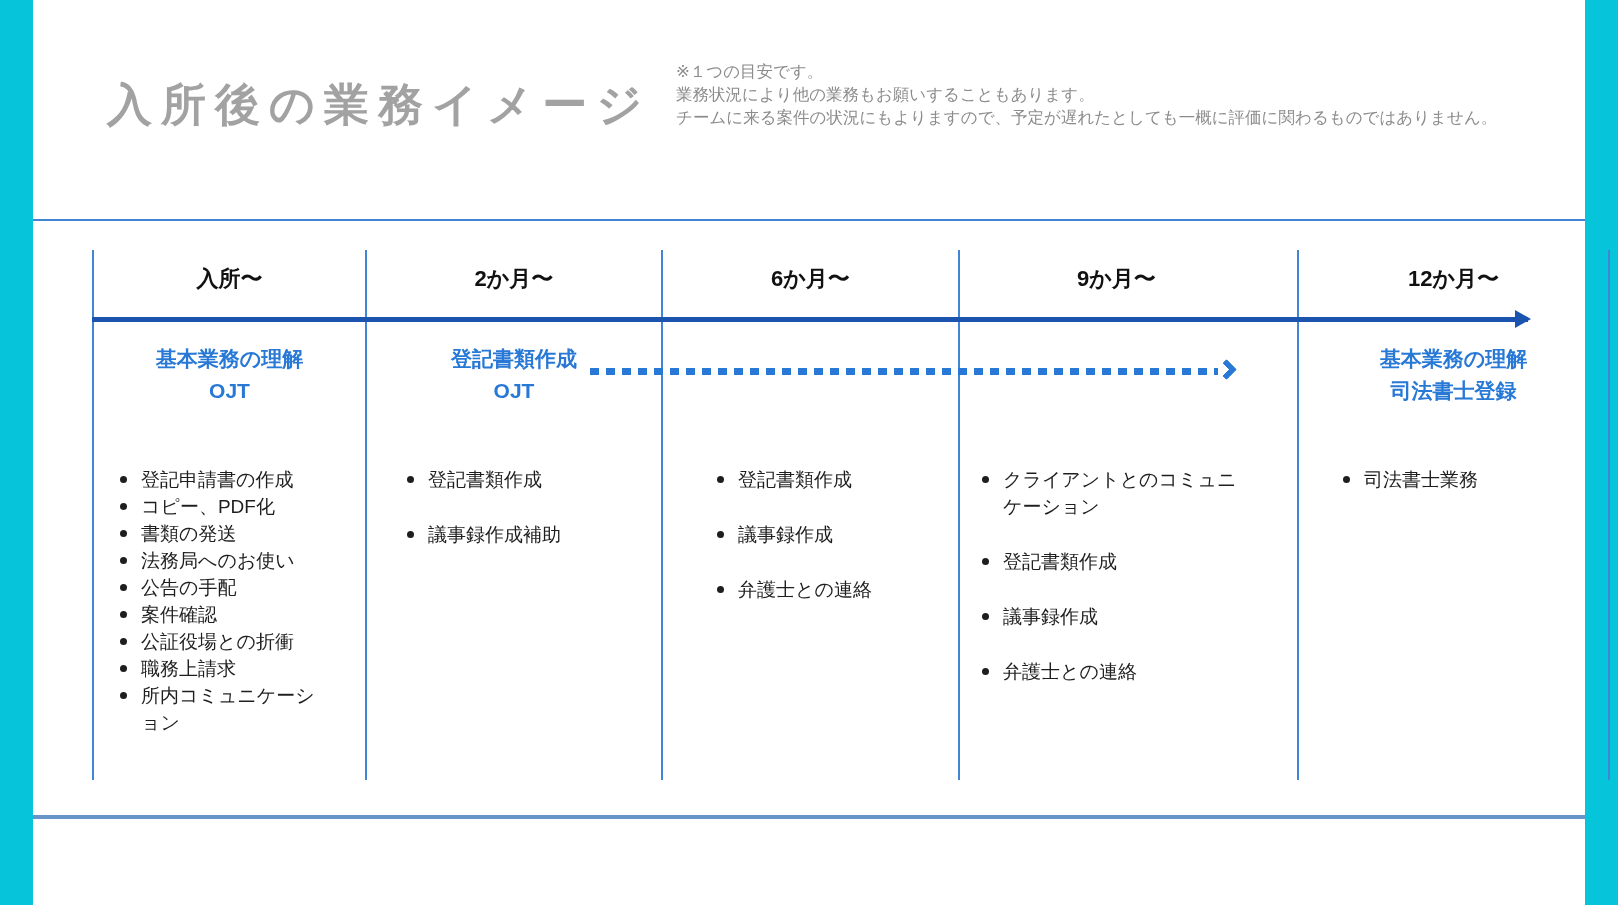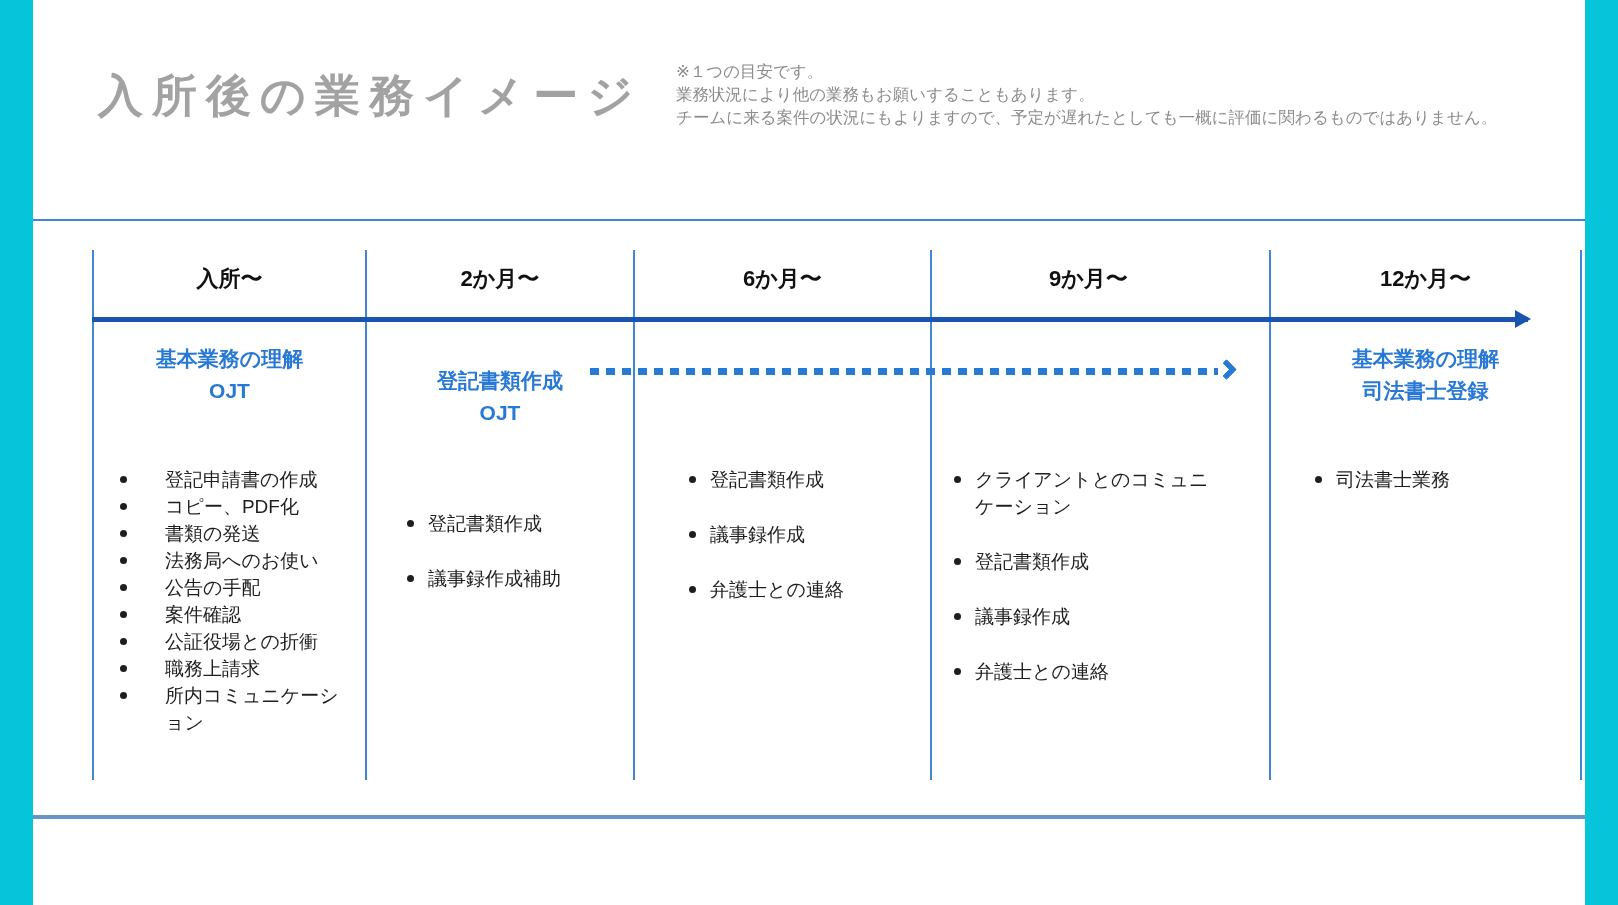--- a/index.html
+++ b/index.html
@@ -15,21 +15,21 @@
   }
   
   .band { position: absolute; top: 0; width: 33px; height: 905px; background: #06c4d9; }
   .band-left { left: 0; }
   .band-right { right: 0; }
 
   
   .title {
     position: absolute;
     left: 90px; top: 58px;
-    margin: 8px;
+    margin: 17px;
     font-size: 45px;
     font-weight: 800;
     letter-spacing: 9px;
     color: #a2a2a2;
     white-space: nowrap;
   }
   .notes {
     position: absolute;
     left: 676px; top: 60px;
     font-size: 16.5px;
@@ -58,21 +58,21 @@
     display: flex;
   }
   .tl-col {
     border-left: 2px solid #4285d4;
     display: flex;
     flex-direction: column;
     flex: none;
   }
   .tl-col.last { border-right: 2px solid #4285d4; }
   .c0 { width: 273px; }
-  .c1 { width: 268px; gap: 22px; }
+  .c1 { width: 296px; }
   .c2 { width: 297px; }
   .c3 { width: 315px; }
   .c4 { width: 313px; margin-left: 24px; }
 
   .period {
     height: 67px;
     display: flex;
     align-items: center;
     justify-content: center;
     padding-bottom: 10px;
@@ -95,21 +95,21 @@
     padding: 0 8px 0 0;
     font-size: 19px;
     line-height: 27px;
   }
   .c0 .tasks { padding-left: 26px; }
   .c1 .tasks { padding-left: 40px; }
   .c2 .tasks { padding-left: 54px; }
   .c3 .tasks { padding-left: 22px; }
   .c4 .tasks { padding-left: 44px; }
   .tasks li { display: flex; align-items: flex-start; }
-  .tasks.tight li { margin-bottom: 0; gap: 24px; }
+  .tasks.tight li { margin-bottom: 0; }
   .tasks.loose li { margin-bottom: 28px; }
   .dot {
     flex: none;
     width: 7px; height: 7px;
     border-radius: 50%;
     background: #1e1e1e;
     margin: 10px 14px 0 0;
   }
   .c0 .tasks li .task-text { max-width: 176px; }
   .c3 .tasks li .task-text { max-width: 236px; }

